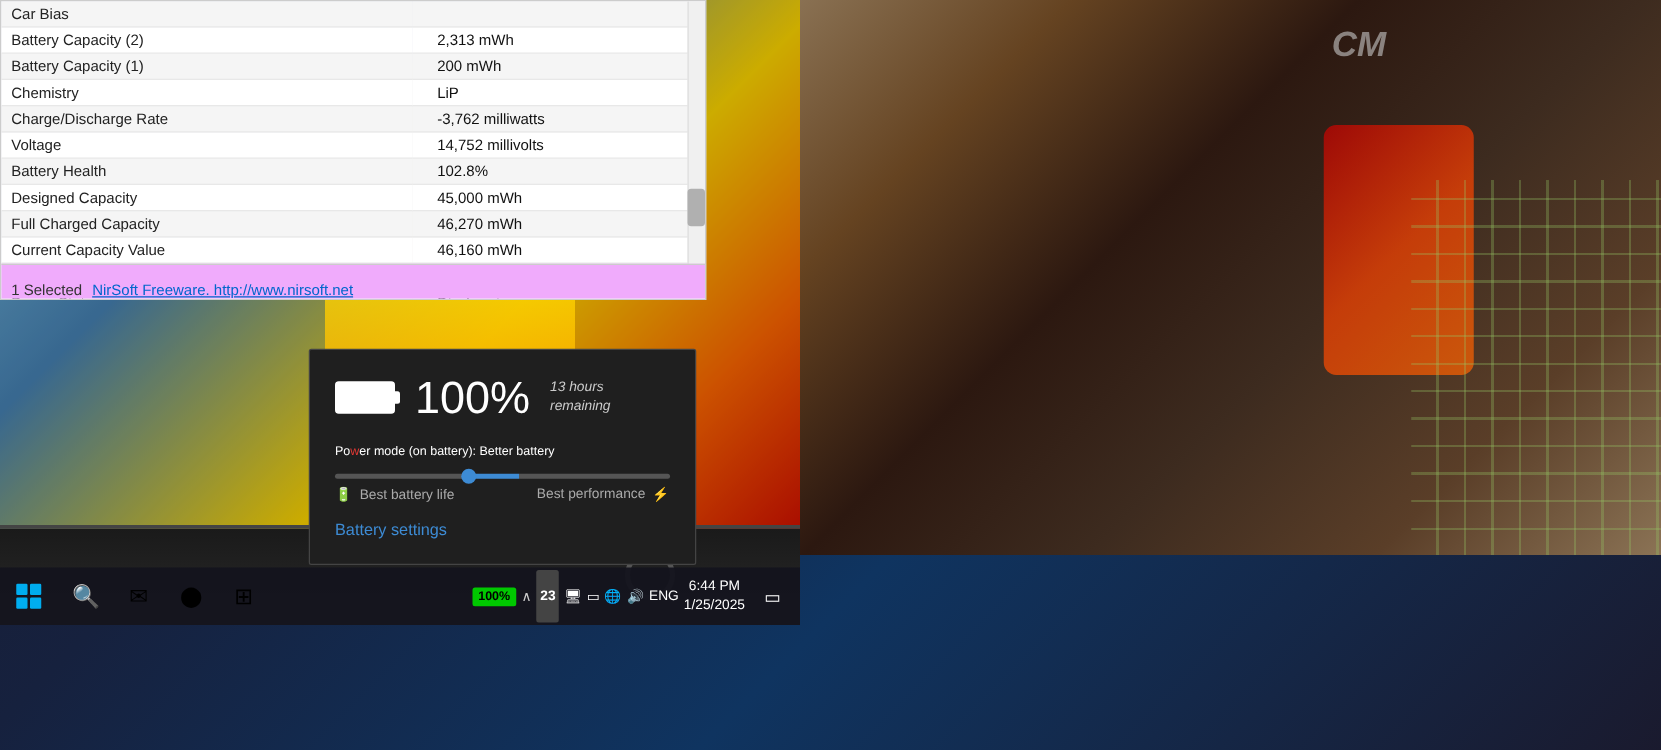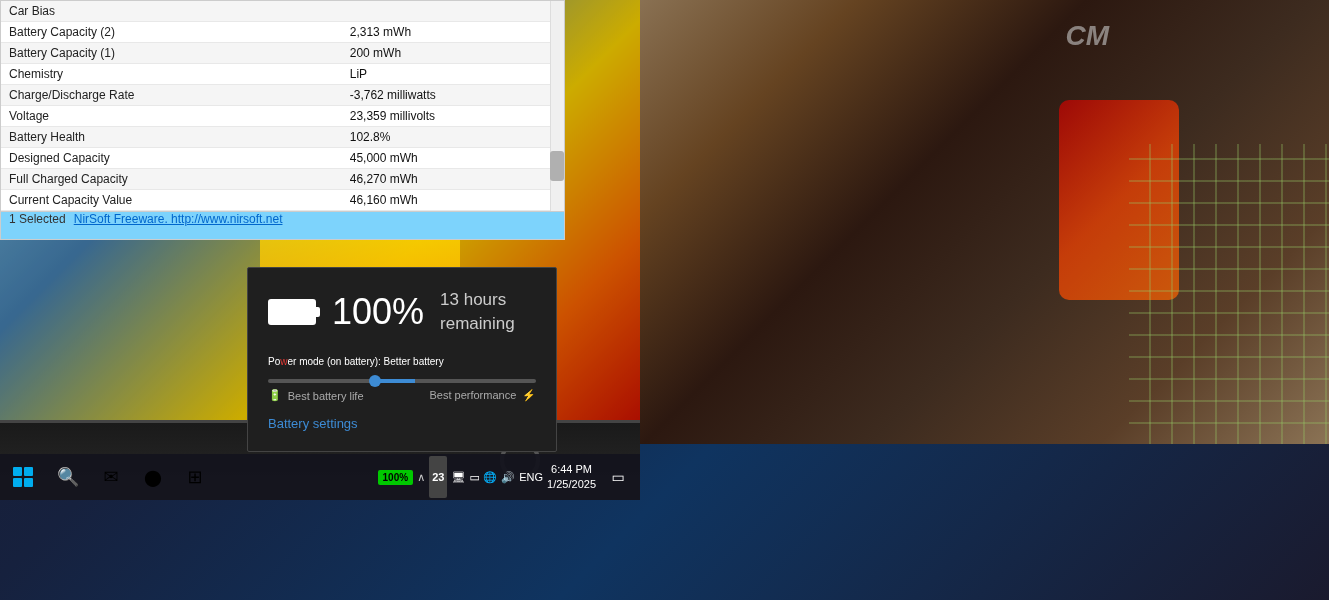--- a/index.html
+++ b/index.html
@@ -127,24 +127,24 @@
       border-radius: 3px;
     }
 
     
     .panel-status {
       position: absolute;
       bottom: 0;
       left: 0;
       right: 0;
       height: 28px;
-      background: #7dd3fc;
+      background: #f0abfc;
       border-top: 1px solid #ccc;
       display: flex;
-      align-items: flex-start;
+      align-items: flex-end;
       padding: 0 8px;
       font-size: 12px;
       color: #333;
     }
 
     .panel-status .link {
       color: #0066cc;
       margin-left: 8px;
       text-decoration: underline;
     }
@@ -196,23 +196,24 @@
     }
 
     .battery-percent {
       font-size: 36px;
       font-weight: 300;
       color: #fff;
       line-height: 1;
     }
 
     .battery-time {
-      font-size: 17px;
+      font-size: 11px;
       color: #ccc;
       line-height: 1.4;
+      font-style: italic;
     }
 
     .power-mode-label {
       font-size: 10px;
       color: #ddd;
       margin-bottom: 12px;
     }
 
     .power-mode-label span {
       color: #fff;
@@ -479,21 +480,21 @@
           <tr>
             <td>Chemistry</td>
             <td>LiP</td>
           </tr>
           <tr>
             <td>Charge/Discharge Rate</td>
             <td>-3,762 milliwatts</td>
           </tr>
           <tr>
             <td>Voltage</td>
-            <td>23,359 millivolts</td>
+            <td>14,752 millivolts</td>
           </tr>
           <tr>
             <td>Battery Health</td>
             <td>102.8%</td>
           </tr>
           <tr>
             <td>Designed Capacity</td>
             <td>45,000 mWh</td>
           </tr>
           <tr>

